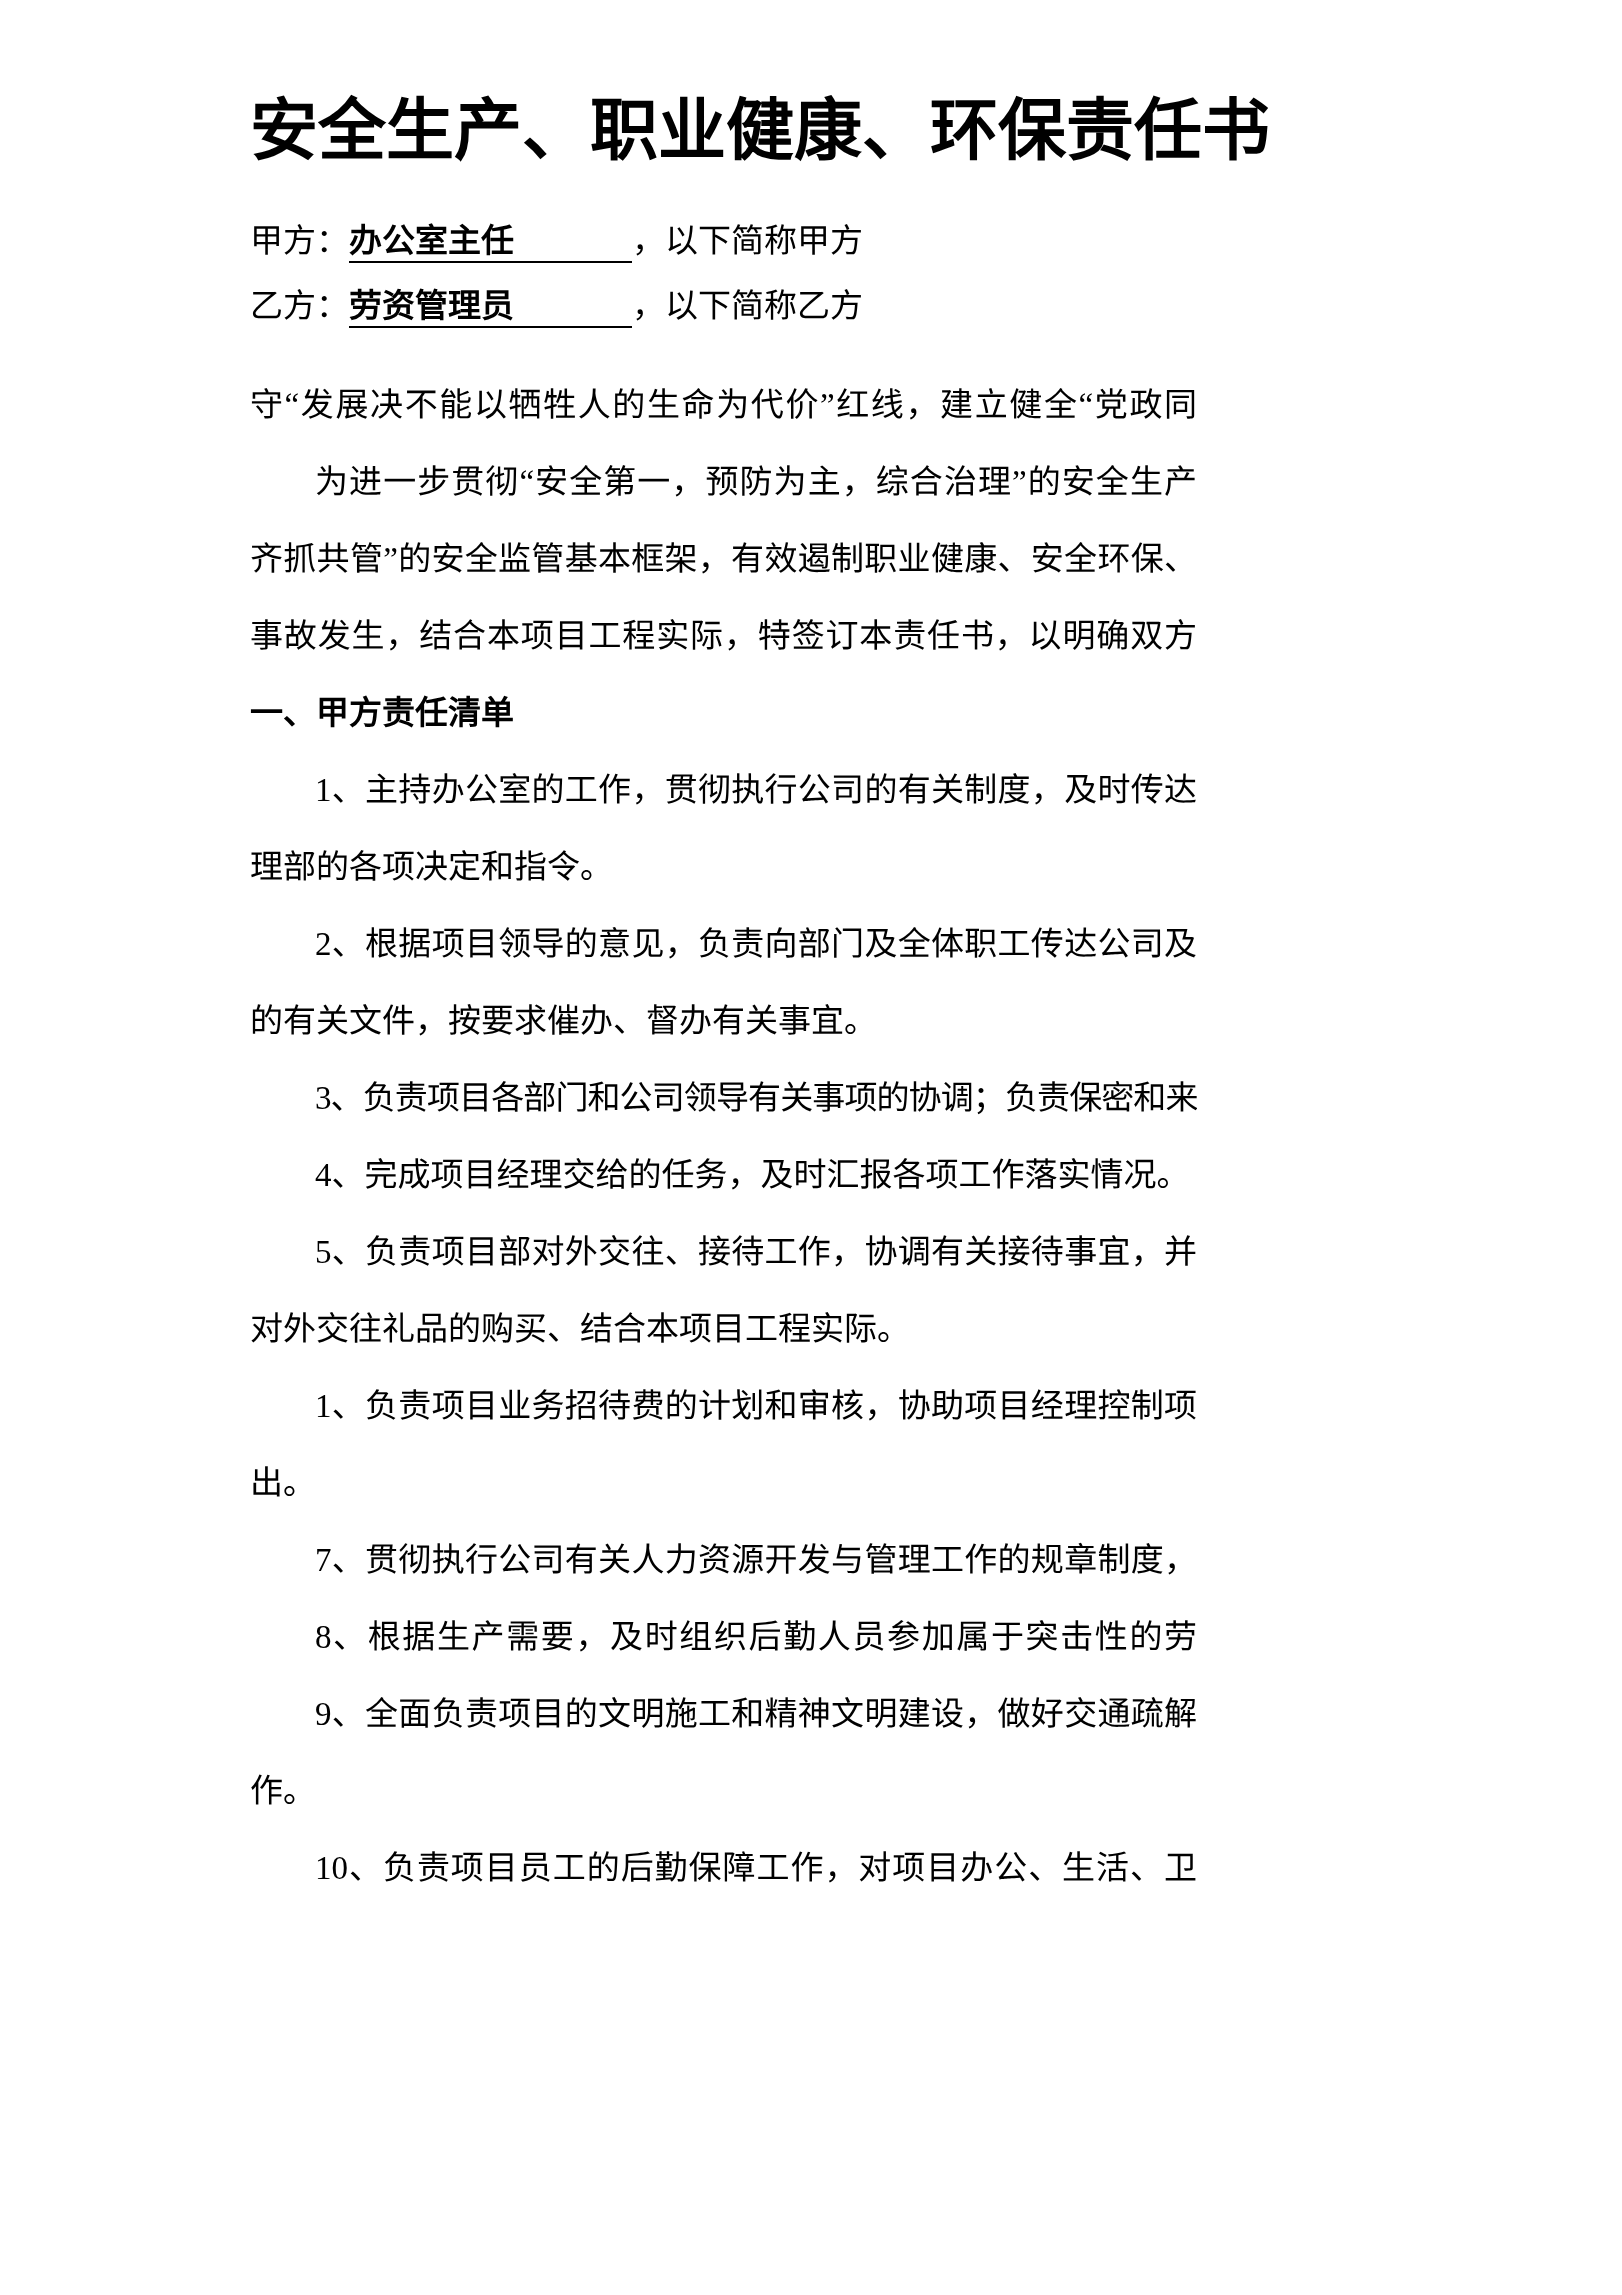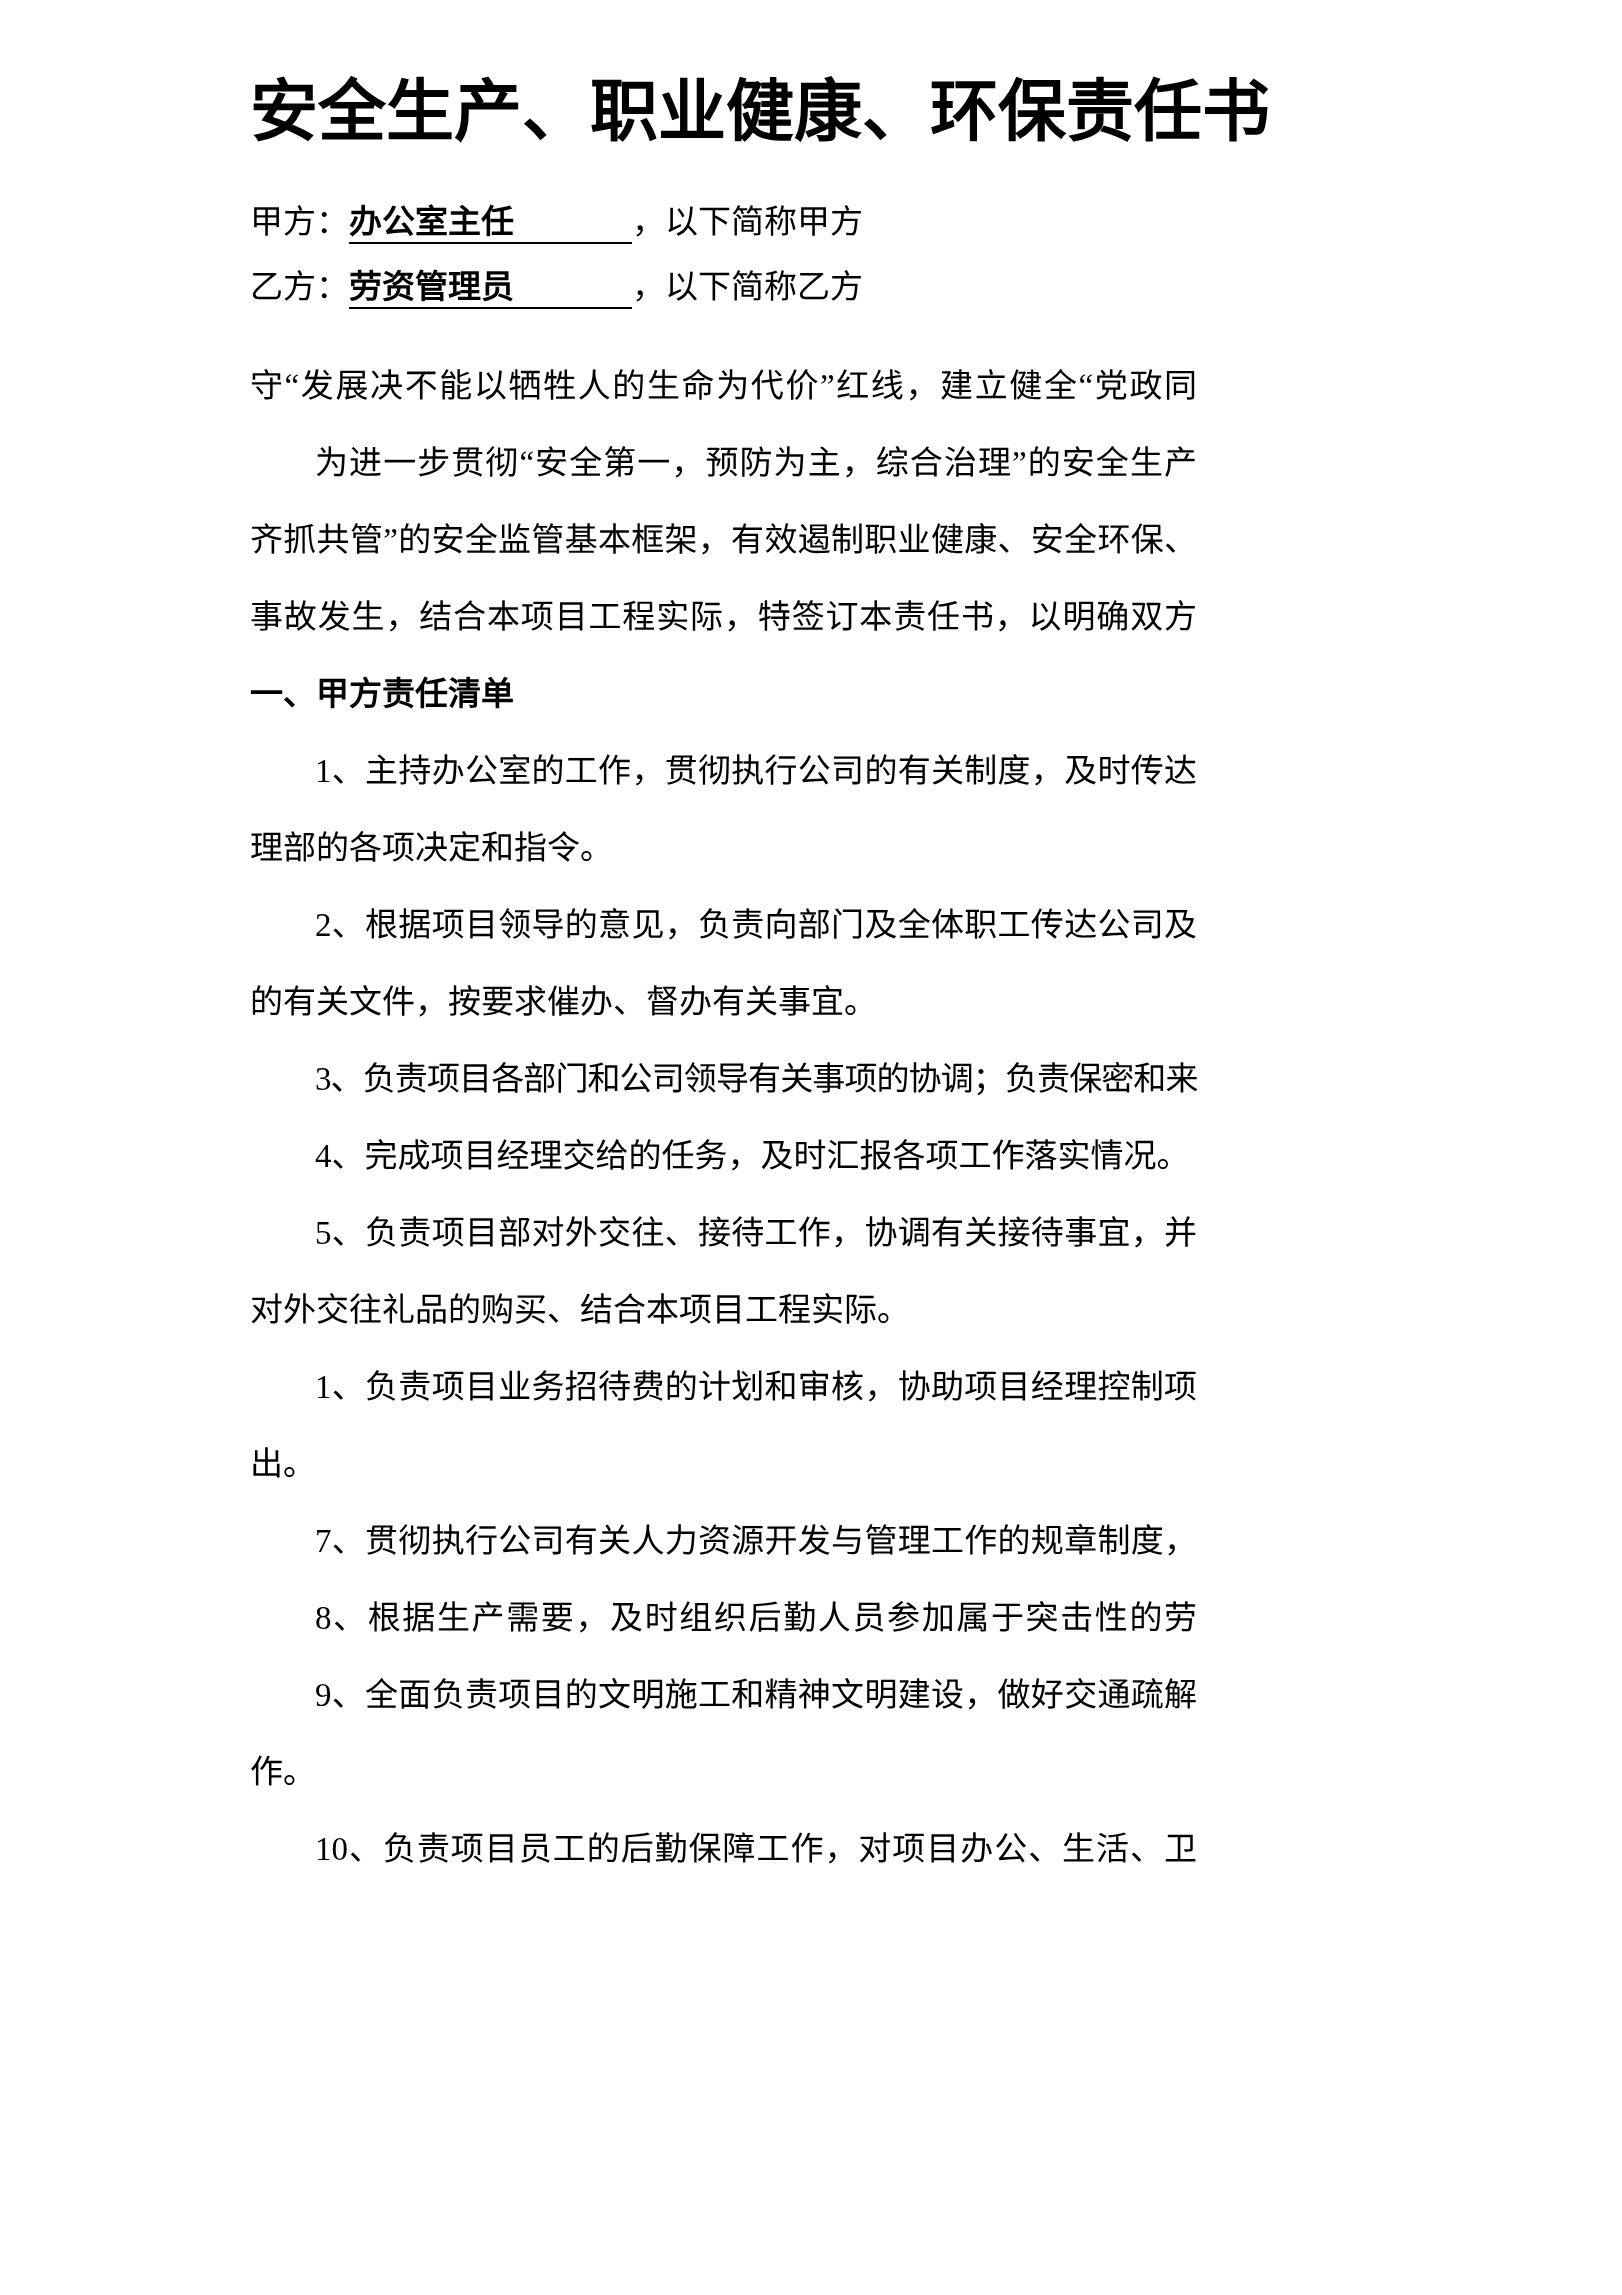--- a/index.html
+++ b/index.html
@@ -10,21 +10,21 @@
   }
   .page {
     position: relative;
     width: 1426px;
     height: 2295px;
     background: #ffffff;
     color: #000000;
     font-family: "Liberation Serif", "DejaVu Serif", serif;
     font-size: 33px;
     box-sizing: border-box;
-    padding: 71px 229px 0 250px;
+    padding: 90px 229px 0 250px;
     overflow: hidden;
   }
   .doc-title {
     font-size: 68px;
     font-weight: bold;
     text-align: center;
     line-height: 82px;
     margin: 0 0 37px 0;
     white-space: nowrap;
   }

